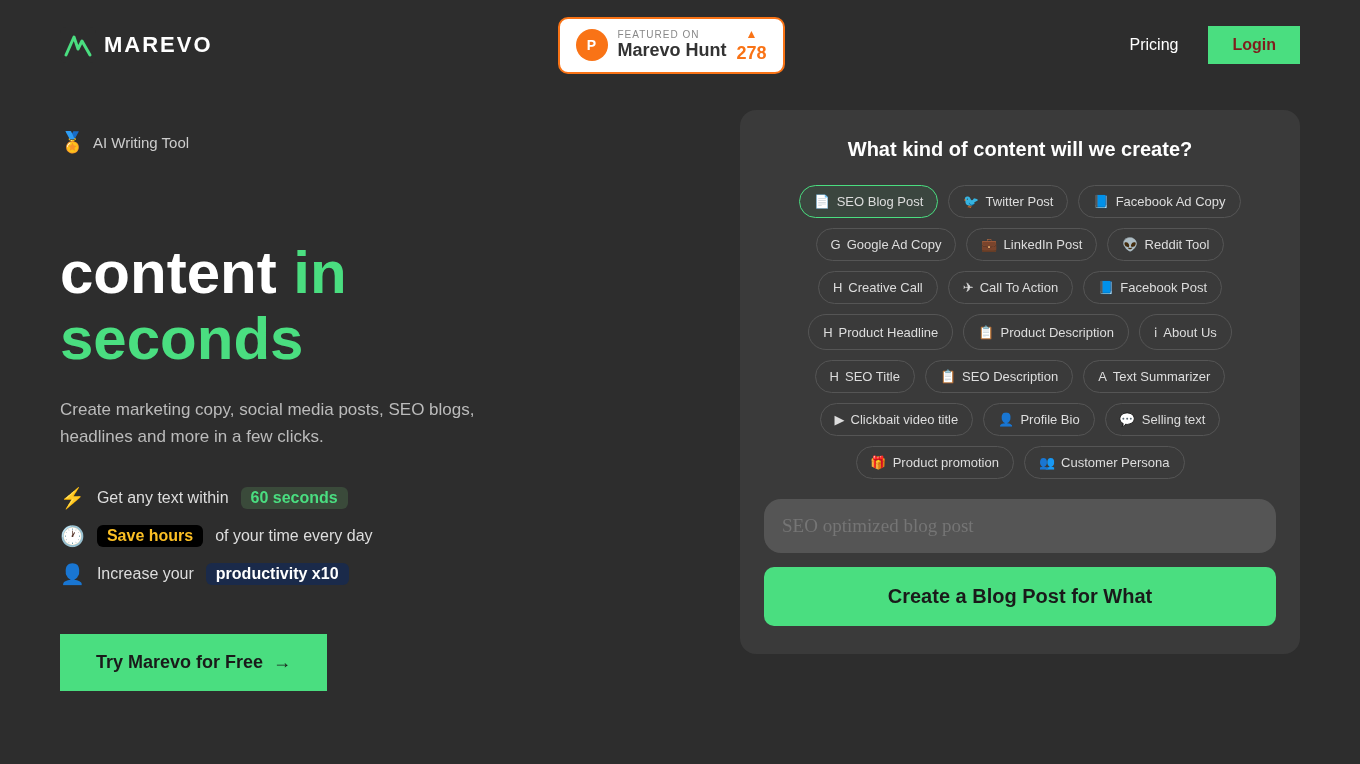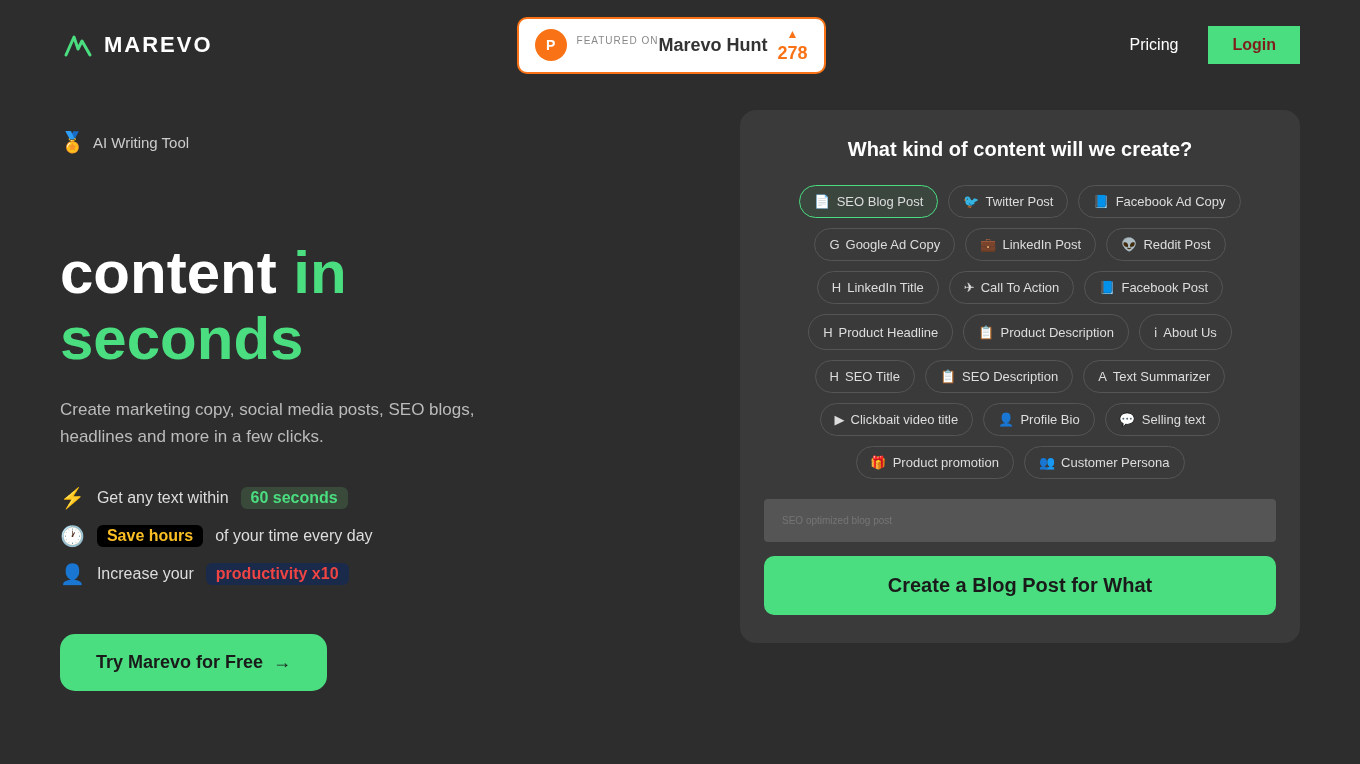--- a/index.html
+++ b/index.html
@@ -52,21 +52,21 @@
       border-radius: 50%;
       display: flex;
       align-items: center;
       justify-content: center;
       color: #fff;
       font-weight: 700;
       font-size: 14px;
     }
     .ph-text {
       display: flex;
-      flex-direction: row;
+      flex-direction: column;
     }
     .ph-featured {
       font-size: 10px;
       color: #888;
       letter-spacing: 1px;
       text-transform: uppercase;
     }
     .ph-title {
       font-size: 18px;
       font-weight: 700;
@@ -174,30 +174,30 @@
     }
     .feature-highlight-yellow {
       background: #000000;
       color: #fbbf24;
       padding: 2px 10px;
       border-radius: 6px;
       font-weight: 600;
     }
     .feature-highlight-blue {
       background: #1a2a4a;
-      color: #ef4444;
+      color: #ffffff;
       padding: 2px 10px;
       border-radius: 6px;
       font-weight: 600;
     }
     .cta-btn {
       background: #4ade80;
       color: #1a1a1a;
       border: none;
-      border-radius: 15px;
+      border-radius: 0;
       padding: 18px 36px;
       font-size: 18px;
       font-weight: 700;
       cursor: pointer;
       display: inline-flex;
       align-items: center;
       gap: 10px;
     }
 
     
@@ -239,26 +239,27 @@
       background: rgba(74, 222, 128, 0.08);
     }
     .tag-icon {
       font-size: 13px;
     }
 
     .panel-input {
       width: 100%;
       background: #555;
       border: none;
-      border-radius: 4px;
+      border-radius: 17px;
       padding: 16px 18px;
-      font-size: 10px;
+      font-size: 19px;
       color: #aaa;
       margin-bottom: 14px;
       outline: none;
+      font-family: Liberation Serif, serif;
     }
     .panel-generate-btn {
       width: 100%;
       background: #4ade80;
       color: #1a1a1a;
       border: none;
       border-radius: 10px;
       padding: 18px;
       font-size: 20px;
       font-weight: 700;
@@ -354,25 +355,25 @@
         <button class="tag">
           <span class="tag-icon">G</span>
           <span>Google Ad Copy</span>
         </button>
         <button class="tag">
           <span class="tag-icon">💼</span>
           <span>LinkedIn Post</span>
         </button>
         <button class="tag">
           <span class="tag-icon">👽</span>
-          <span>Reddit Post</span>
+          <span>Reddit Tool</span>
         </button>
         <button class="tag">
           <span class="tag-icon">H</span>
-          <span>LinkedIn Title</span>
+          <span>Creative Call</span>
         </button>
         <button class="tag">
           <span class="tag-icon">✈</span>
           <span>Call To Action</span>
         </button>
         <button class="tag">
           <span class="tag-icon">📘</span>
           <span>Facebook Post</span>
         </button>
         <button class="tag">

